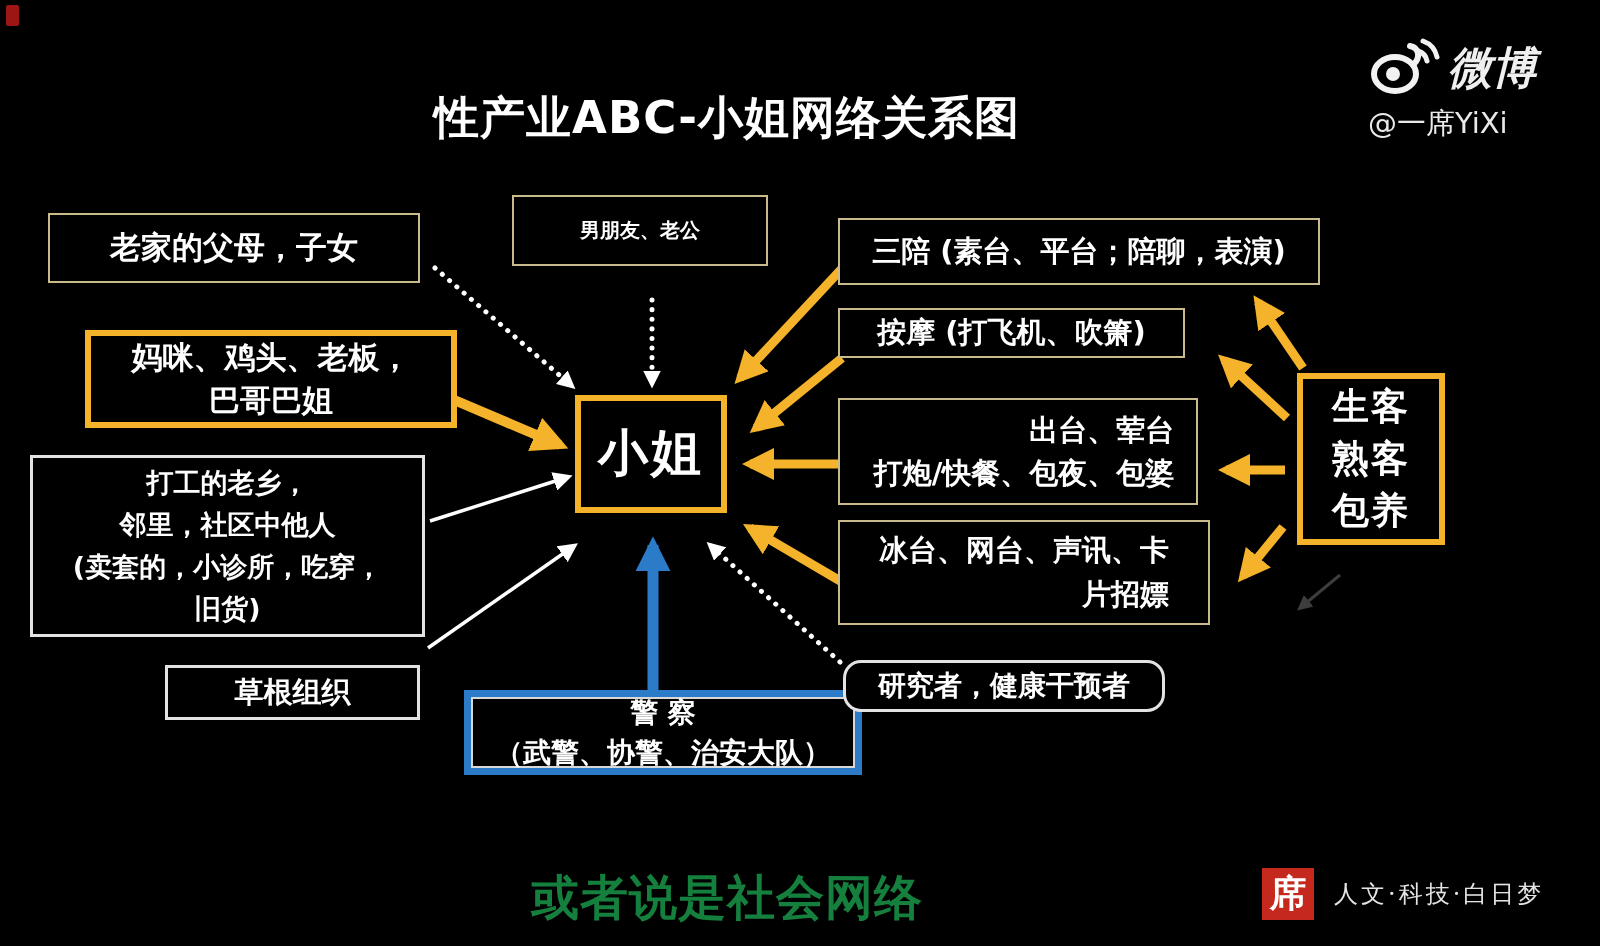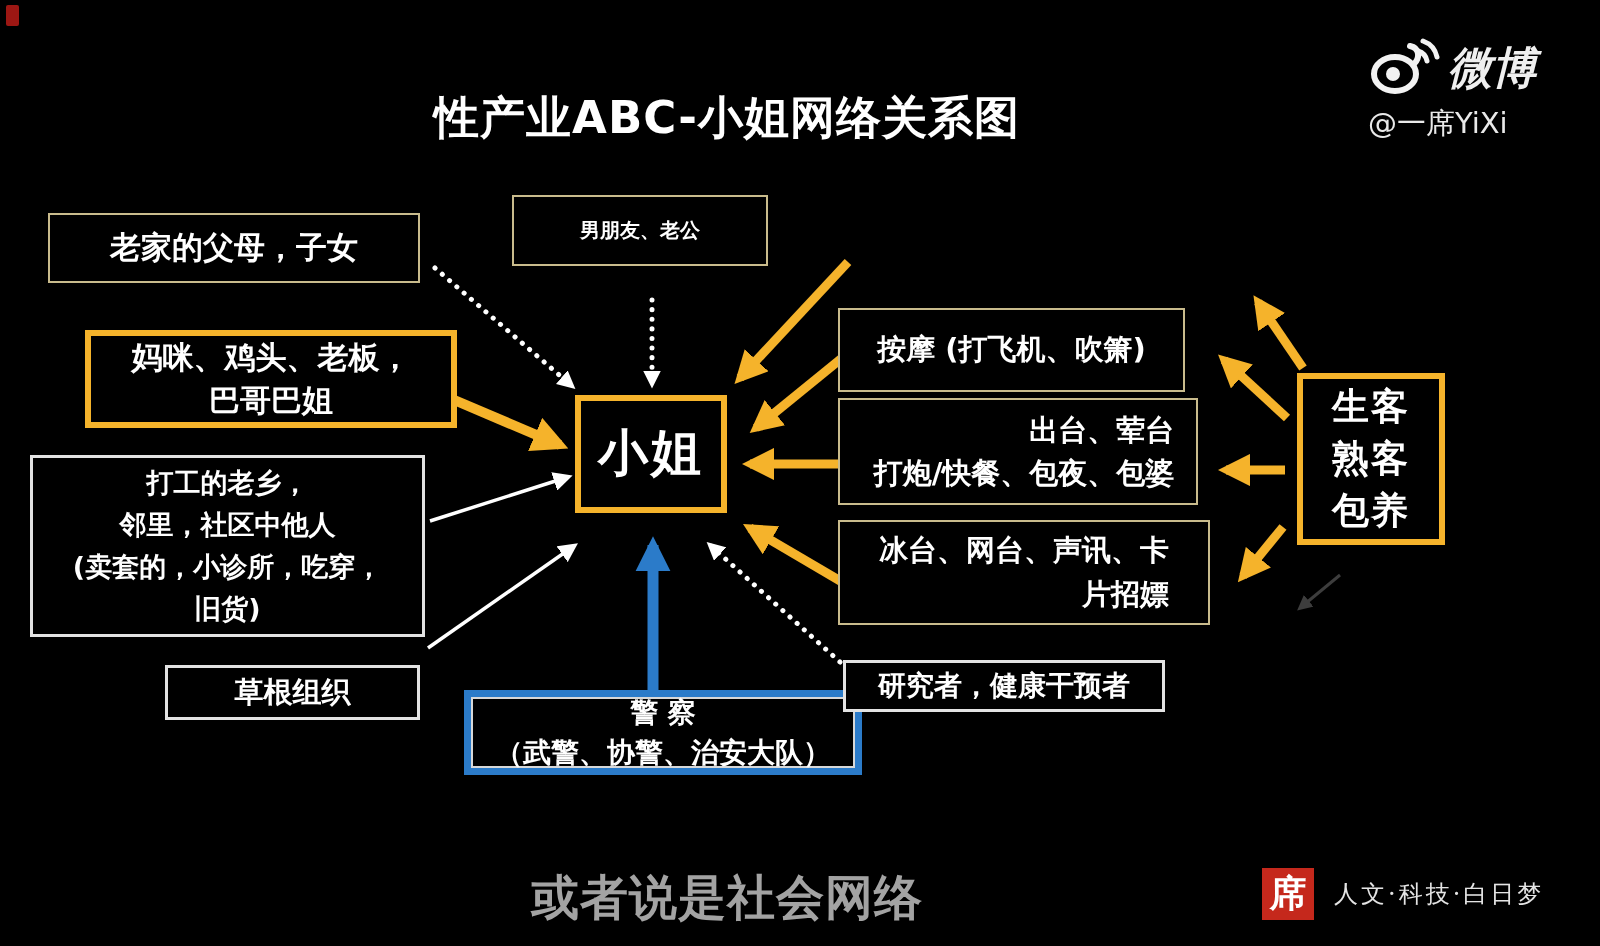--- a/index.html
+++ b/index.html
@@ -23,37 +23,37 @@
   }
   .thin-tan{border:2px solid var(--tan);text-align:right;}
   .thin-white{border:3px solid var(--lightb);}
   .thick-yellow{border:6px solid var(--yellow);}
   .thick-blue{border:7px solid var(--blue);box-shadow:inset 0 0 0 2px #d8d8d8;margin-left:32px;}
 
   #n-parents  {left:48px;  top:213px; width:372px; height:70px; font-size:31px;}
   #n-boyfriend{left:512px; top:195px; width:256px; height:71px; font-size:20px;}
   #n-sanpei   {left:838px; top:218px; width:482px; height:67px; font-size:29px;}
   #n-mami     {left:48px;  top:330px; width:372px; height:98px; font-size:31px;line-height:1.4;margin-left:37px;}
-  #n-anmo     {left:838px; top:308px; width:347px; height:84px; font-size:29px;}
+  #n-anmo     {left:838px; top:308px; width:347px; height:50px; font-size:29px;}
   #n-chutai   {left:838px; top:398px; width:360px; height:107px;font-size:29px;line-height:1.45;padding-left:12px;}
   #n-xiaojie  {left:575px; top:395px; width:152px; height:118px;font-size:50px;letter-spacing:3px;}
   #n-kehu     {left:1297px;top:373px; width:148px; height:172px;font-size:37px;line-height:1.4;letter-spacing:2px;}
   #n-bingtai  {left:838px; top:520px; width:372px; height:105px;font-size:29px;line-height:1.5;}
   #n-dagong   {left:30px;  top:455px; width:395px; height:182px;font-size:27px;line-height:1.55;}
   #n-caogen   {left:165px; top:665px; width:255px; height:55px; font-size:29px;}
   #n-jingcha  {left:432px; top:690px; width:398px; height:85px; font-size:28px;line-height:1.4;}
-  #n-yanjiu   {left:843px; top:660px; width:322px; height:52px; font-size:28px;}
+  #n-yanjiu   {left:843px; top:660px; width:322px; height:52px; font-size:28px;border-radius:18px;}
 
   #page-title{
     position:absolute;z-index:2;left:727px;top:88px;transform:translateX(-50%);
     color:#fff;font-size:45px;font-weight:bold;white-space:nowrap;letter-spacing:1px;
   }
   #caption{
     position:absolute;z-index:2;left:727px;top:866px;transform:translateX(-50%);
-    color:#a3a3a3;font-size:48px;font-weight:bold;white-space:nowrap;letter-spacing:1px;
+    color:#15803d;font-size:48px;font-weight:bold;white-space:nowrap;letter-spacing:1px;
   }
   #watermark{position:absolute;z-index:2;right:64px;top:34px;text-align:left;color:#efefef;}
   #watermark .wm-row{display:flex;align-items:center;justify-content:flex-end;gap:8px;}
   #watermark .wm-logo-text{font-size:44px;font-weight:bold;font-style:italic;}
   #watermark .wm-handle{font-size:29px;margin-top:2px;color:#e9e9e9;}
 
   #footer-brand{position:absolute;z-index:2;left:1262px;top:868px;display:flex;align-items:center;gap:20px;}
   #footer-logo{
     width:52px;height:52px;background:var(--footer-red,#C5281C);color:#fff;
     display:flex;align-items:center;justify-content:center;
@@ -124,20 +124,21 @@
       <line x1="840" y1="662" x2="710" y2="545" stroke="#FFFFFF" stroke-width="5" stroke-dasharray="0.1 9.5" stroke-linecap="round" marker-end="url(#head-white-sm)"></line>
       <line x1="1303" y1="368" x2="1258" y2="302" stroke="#F5B32B" stroke-width="9" marker-end="url(#head-yellow)"></line>
       <line x1="1287" y1="418" x2="1224" y2="360" stroke="#F5B32B" stroke-width="9" marker-end="url(#head-yellow)"></line>
       <line x1="1285" y1="470" x2="1226" y2="470" stroke="#F5B32B" stroke-width="9" marker-end="url(#head-yellow)"></line>
       <line x1="1283" y1="527" x2="1243" y2="576" stroke="#F5B32B" stroke-width="9" marker-end="url(#head-yellow)"></line>
       <line x1="1340" y1="575" x2="1300" y2="608" stroke="#3D3D3D" stroke-width="3" marker-end="url(#head-gray)"></line>
     </svg>
 
   <div class="node thin-tan" id="n-parents">老家的父母，子女</div>
   <div class="node thin-tan" id="n-boyfriend">男朋友、老公</div>
+  <div class="node thin-tan" id="n-sanpei">三陪 (素台、平台；陪聊，表演)</div>
   <div class="node thick-yellow" id="n-mami">妈咪、鸡头、老板，
 巴哥巴姐</div>
   <div class="node thin-tan" id="n-anmo">按摩 (打飞机、吹箫)</div>
   <div class="node thin-tan" id="n-chutai">出台、荤台
 打炮/快餐、包夜、包婆</div>
   <div class="node thick-yellow" id="n-xiaojie">小姐</div>
   <div class="node thick-yellow" id="n-kehu">生客
 熟客
 包养</div>
   <div class="node thin-tan" id="n-bingtai">冰台、网台、声讯、卡

